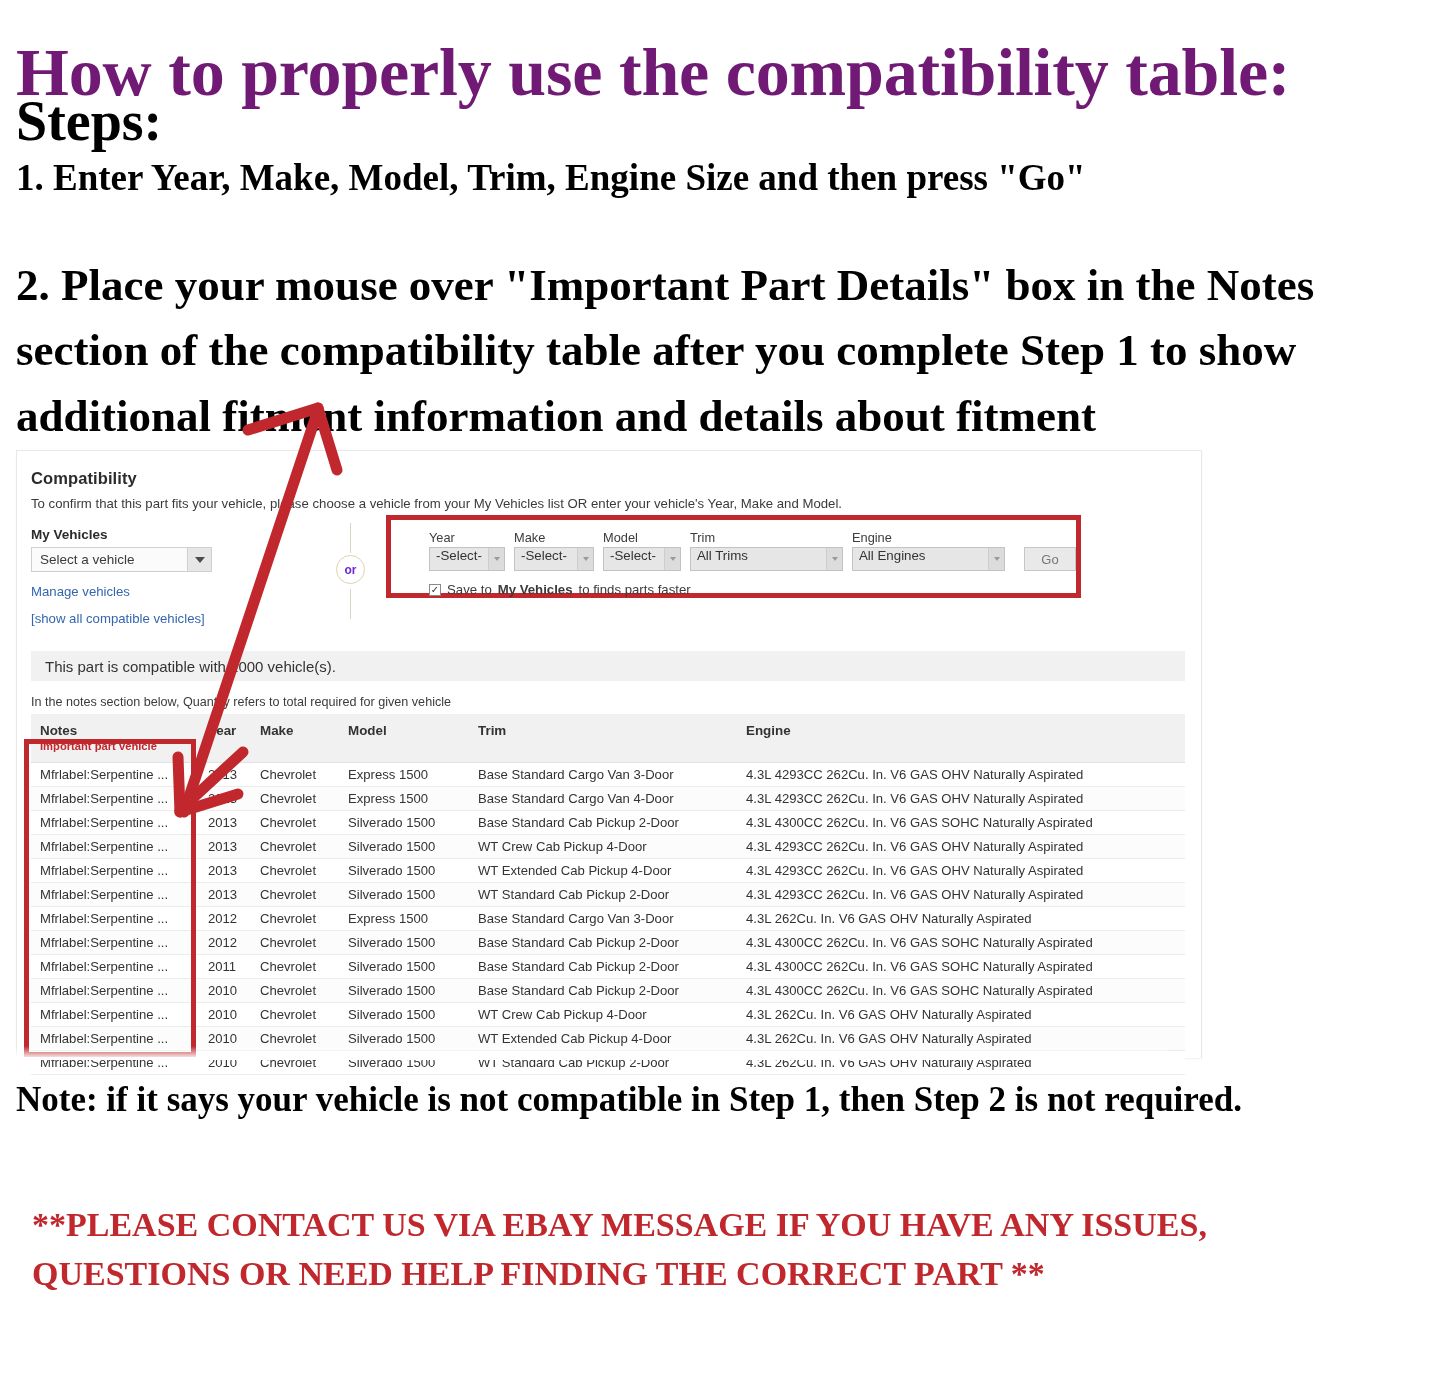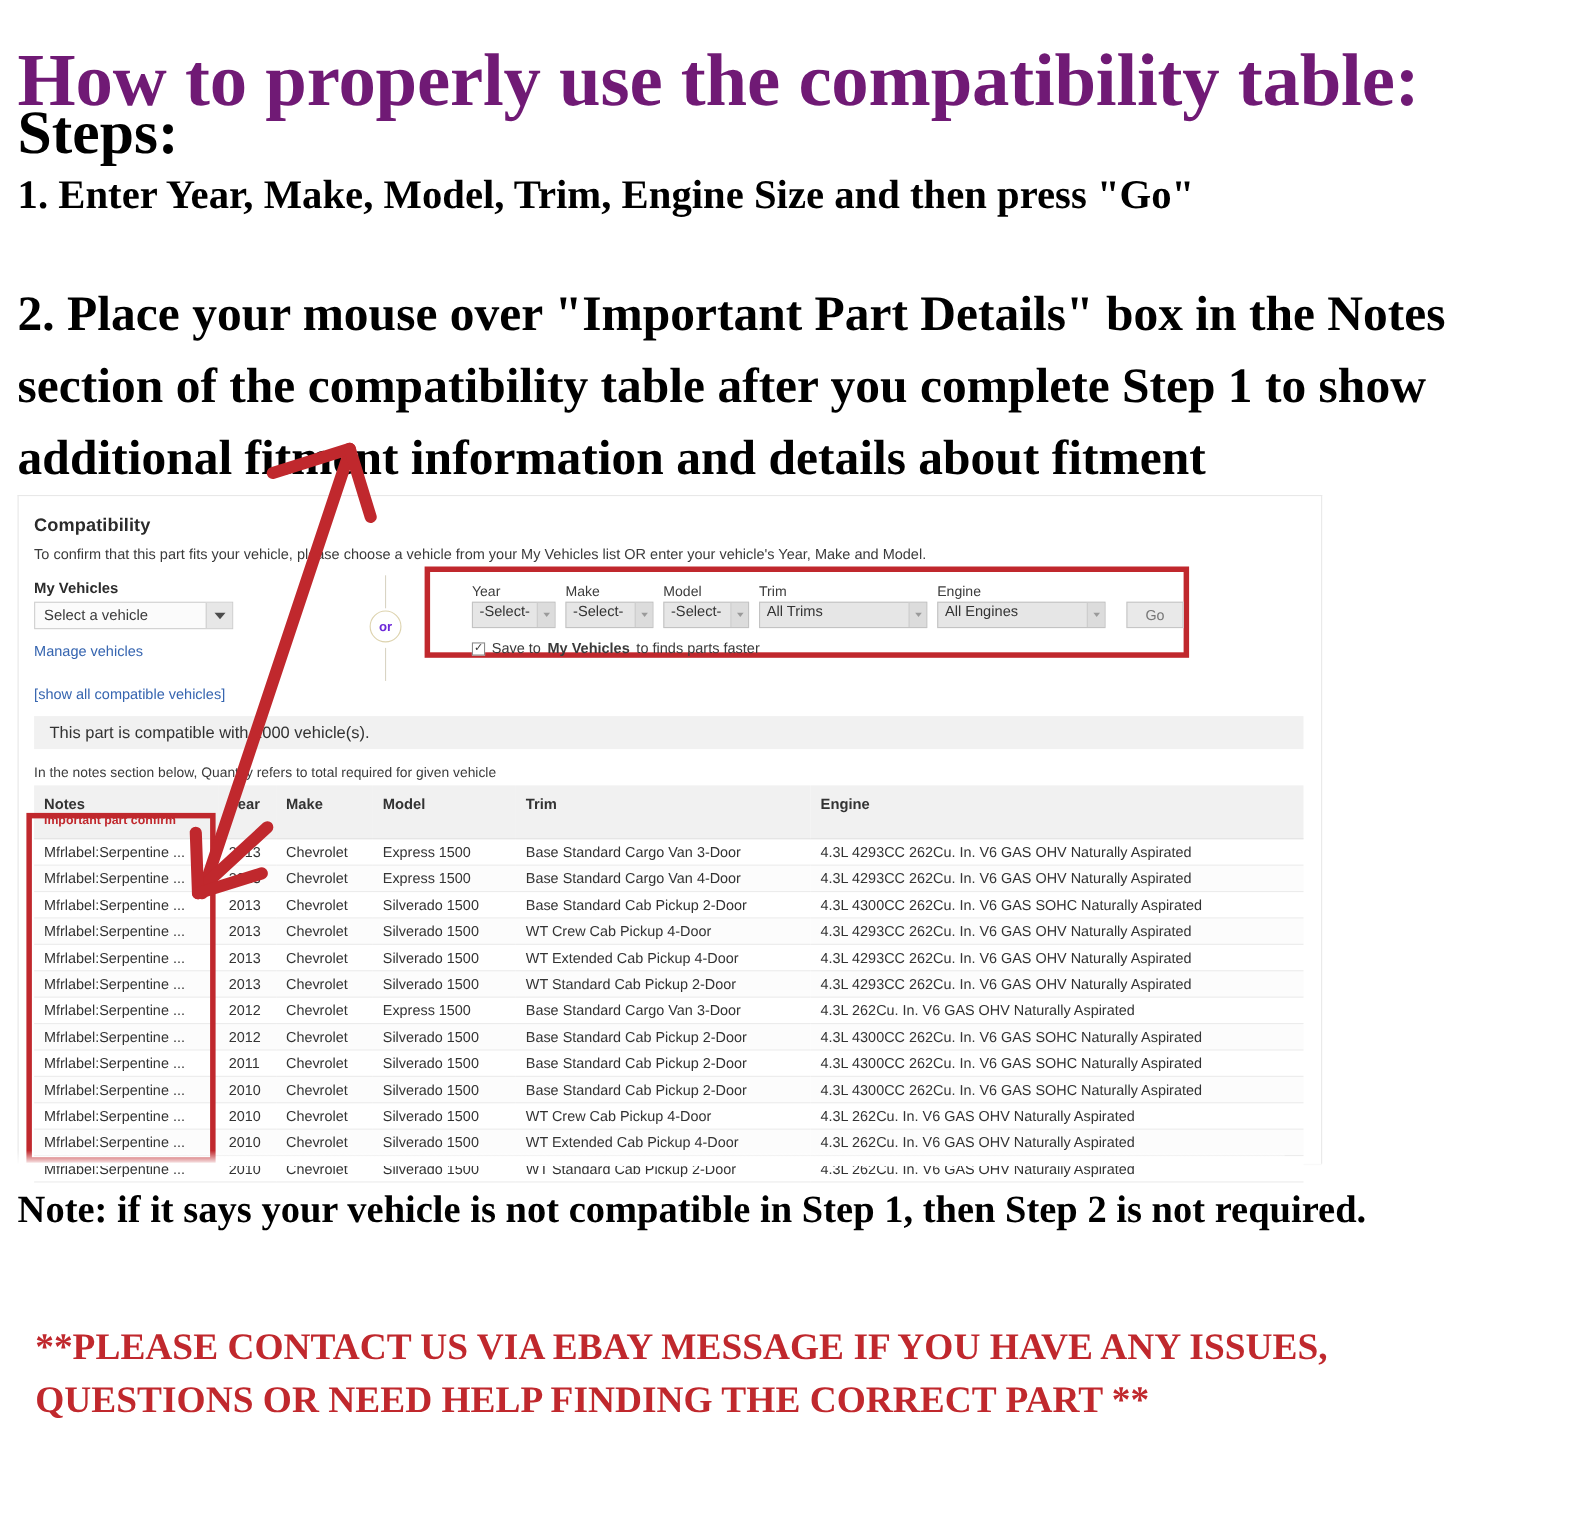--- a/index.html
+++ b/index.html
@@ -124,21 +124,21 @@
   }
   .caret-down.sm {
     border-left-width: 3.5px; border-right-width: 3.5px; border-top-width: 4px;
     border-top-color: #9a9a9a;
   }
   .blue-link {
     color: #3665b0; font-size: 13.2px; cursor: pointer;
   }
   #manage-vehicles { margin-top: 12px; }
   #show-all-link {
-    position: absolute; left: 14px; top: 172px; font-size: 13.2px; color: #3665b0;
+    position: absolute; left: 14px; top: 160px; font-size: 13.2px; color: #3665b0;
   }
 
   
   #or-divider {
     position: absolute; left: 300px; top: -4px;
     width: 40px; height: 96px;
   }
   #or-divider .v-line {
     position: absolute; left: 19px; width: 1px; background: #d9d4c4;
   }
@@ -393,21 +393,21 @@
           <col class="c-year">
           <col class="c-make">
         <col class="c-model">
           <col class="c-trim">
           <col class="c-engine">
       </colgroup>
       <thead>
         <tr>
           <th>
             <span>Notes</span>
-            <span class="th-sub">Important part confirm</span>
+            <span class="th-sub">Important part vehicle</span>
           </th>
           <th>Year</th>
           <th>Make</th>
           <th>Model</th>
           <th>Trim</th>
           <th>Engine</th>
         </tr>
       </thead>
       <tbody id="fitment-tbody">
           <tr>

